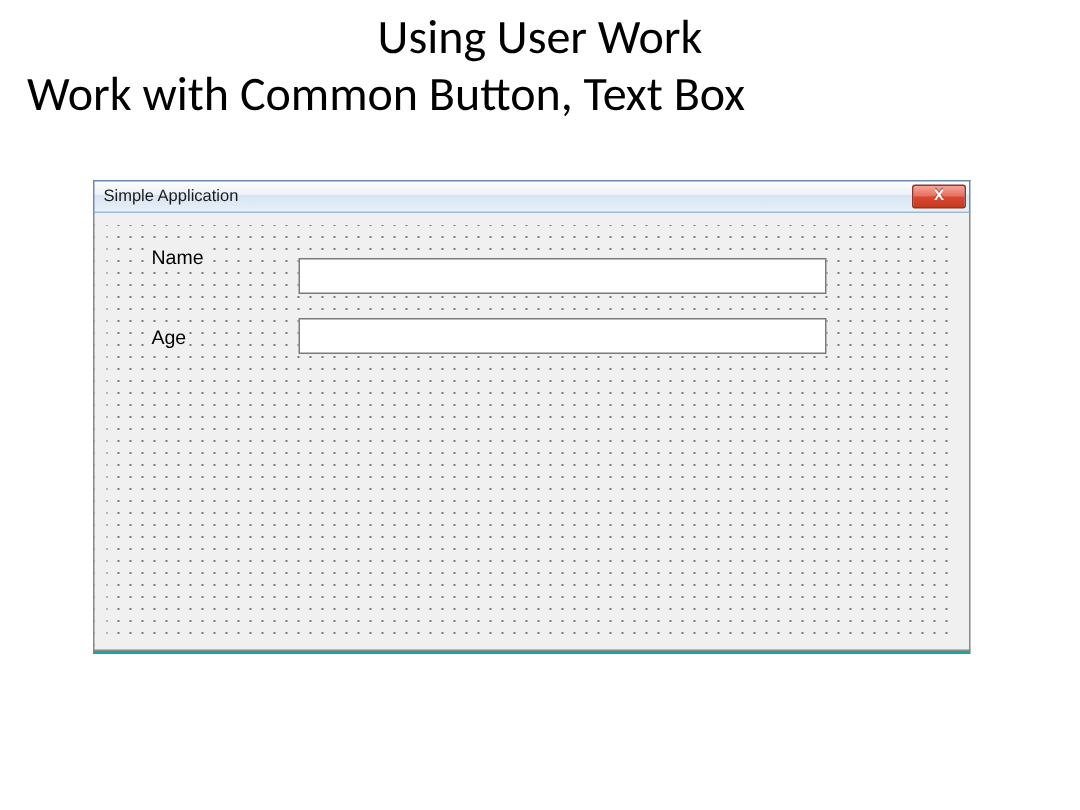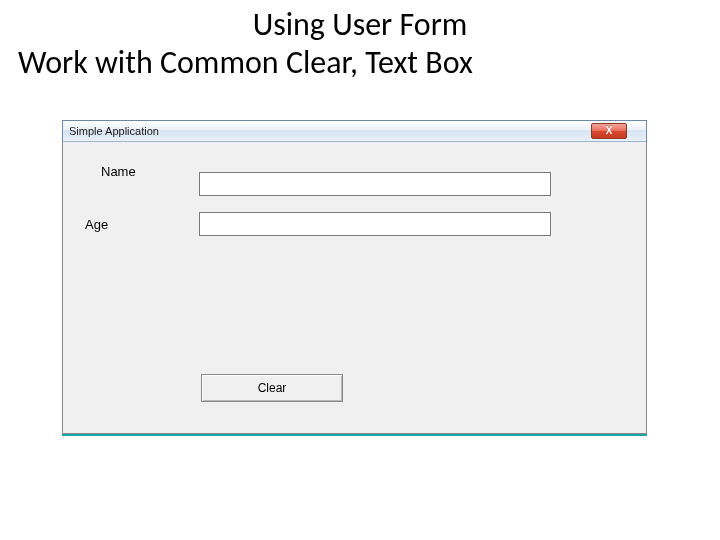--- a/index.html
+++ b/index.html
@@ -34,21 +34,21 @@
       background: #fff;
     }
     .titlebar {
       height: 22px;
       background: linear-gradient(to bottom, #fdfefe 0%, #eaf1f8 45%, #d7e4f2 46%, #e8f0f8 100%);
       border: 1px solid #6b8aab;
       border-bottom: 1px solid #9db6d3;
       display: flex;
       align-items: center;
       justify-content: space-between;
-      padding: 0 19px 0 6px;
+      padding: 0 2px 0 6px;
       font-size: 11px;
       font-family: "Segoe UI", Tahoma, sans-serif;
       color: #1a1a1a;
     }
     .close-btn {
       width: 36px;
       height: 16px;
       background: linear-gradient(to bottom, #f5a59b 0%, #e86f5e 48%, #d9472f 52%, #c83b23 100%);
       border: 1px solid #8a3a2a;
       border-radius: 2px;
@@ -77,21 +77,21 @@
     }
     .form-label {
       position: absolute;
       font-family: Tahoma, sans-serif;
       font-size: 13px;
       color: #000;
       background: #f0f0f0;
       padding: 1px 2px;
     }
     .label-name { left: 36px; top: 21px; }
-    .label-age  { left: 20px; top: 74px; }
+    .label-age  { left: 36px; top: 74px; }
     .text-input {
       position: absolute;
       height: 24px;
       width: 352px;
       background: #fff;
       border: 1px solid #7a7a7a;
       font-family: Tahoma, sans-serif;
       font-size: 13px;
       padding: 2px 4px;
     }
@@ -117,32 +117,31 @@
       left: 62px;
       top: 434px;
       width: 585px;
       height: 2px;
       background: #1aa6a6;
     }
   </style>
 </head>
 <body>
 
-<div class="slide-title">Using User Form</div>
-<div class="slide-subtitle">Work with Common Clear, Text Box</div>
+<div class="slide-title">Using User Work</div>
+<div class="slide-subtitle">Work with Common Button, Text Box</div>
 
 <div class="form-window">
   <div class="titlebar">
     <span>Simple Application</span>
     <div class="close-btn">
       <span>X</span>
     </div>
   </div>
   <div class="form-body">
     <div class="form-label label-name">Name</div>
     <input type="text" class="text-input input-name" value="" style="">
     <div class="form-label label-age">Age</div>
     <input type="text" class="text-input input-age" value="" style="">
-    <div class="form-button btn-clear">Clear</div>
   </div>
 </div>
 
 <div class="bottom-border"></div>
 
 </body></html>

